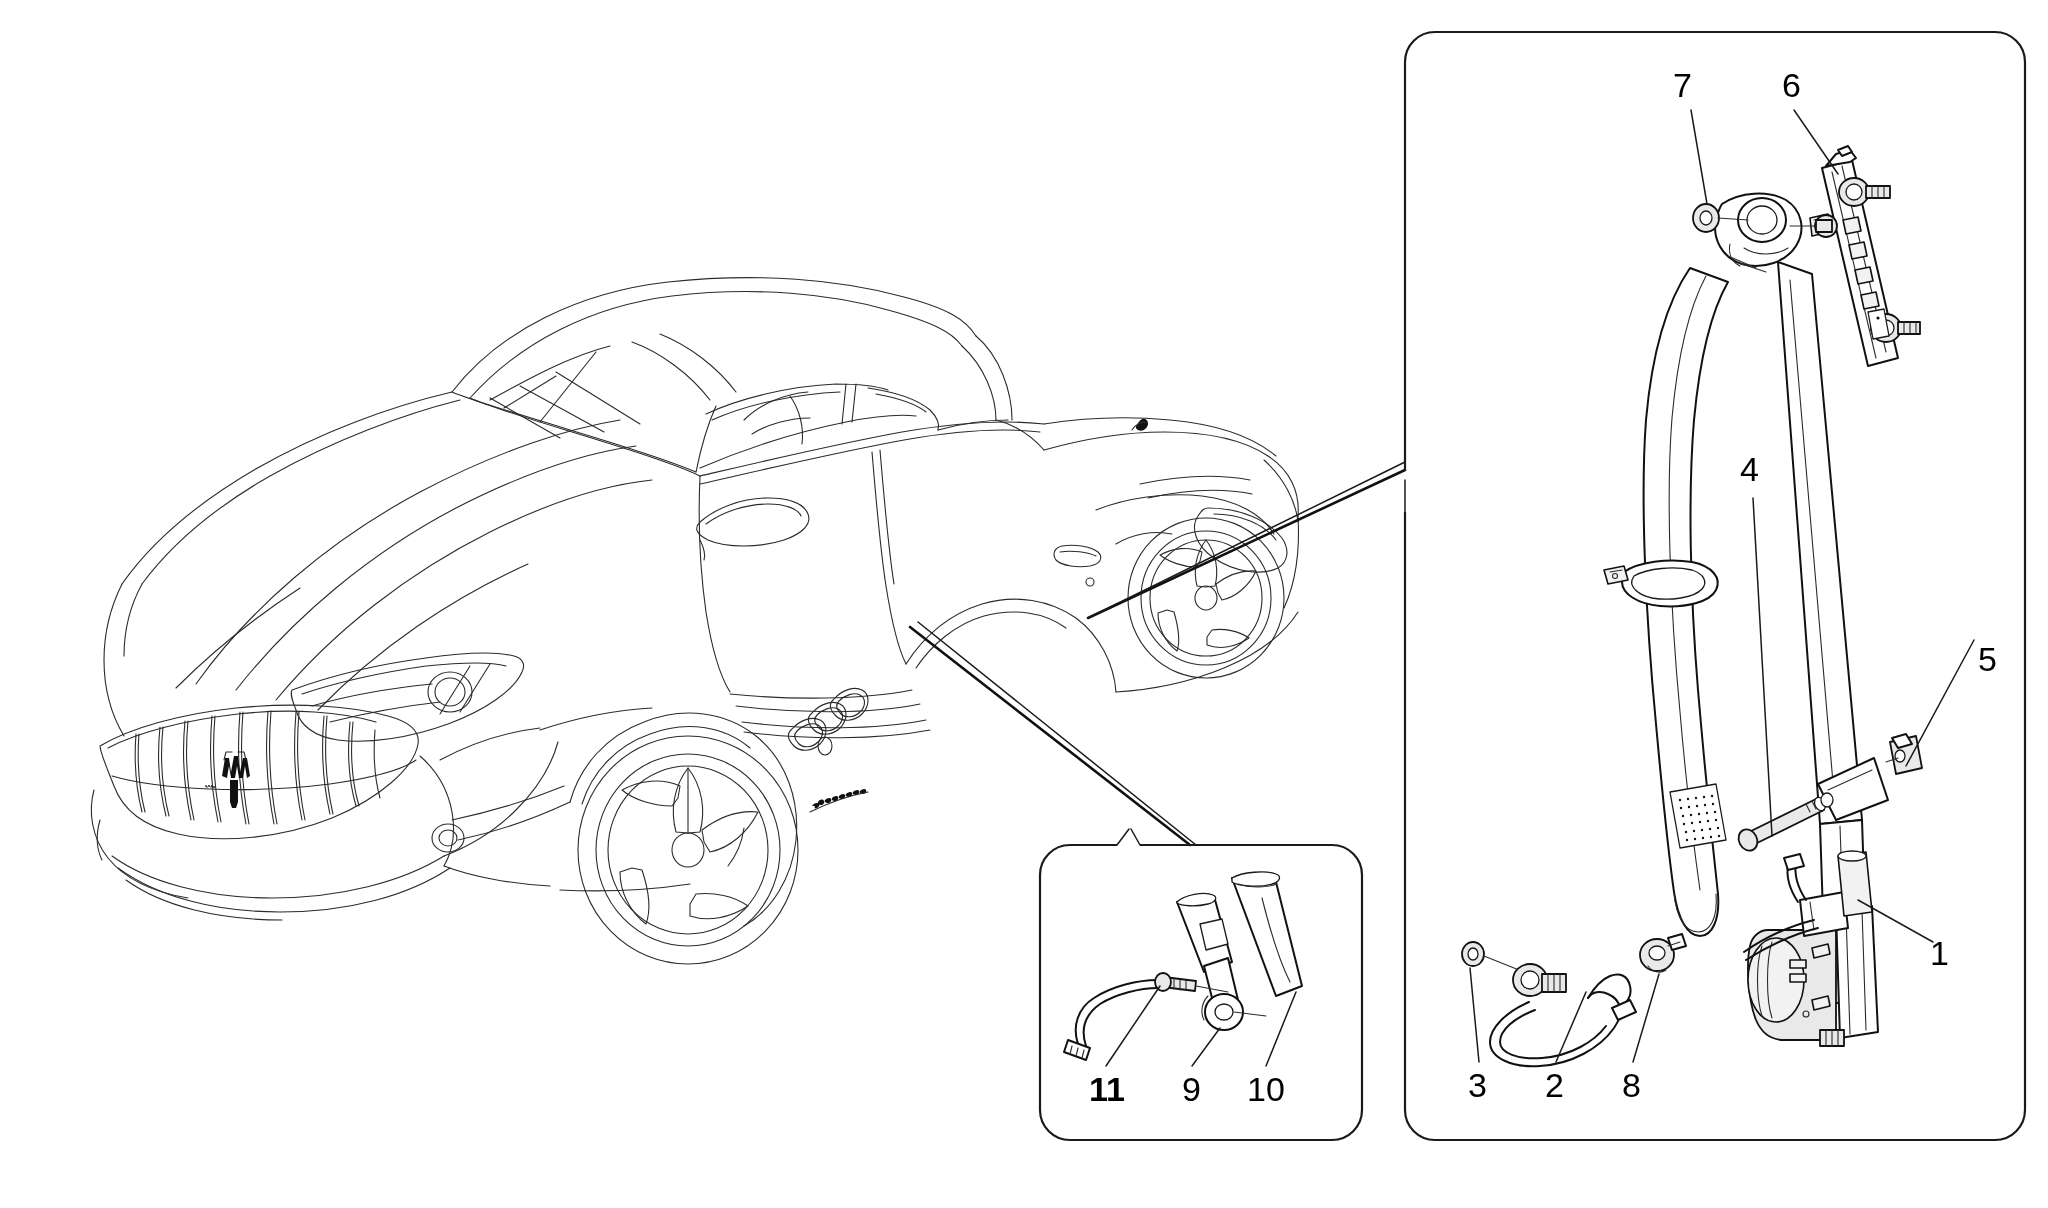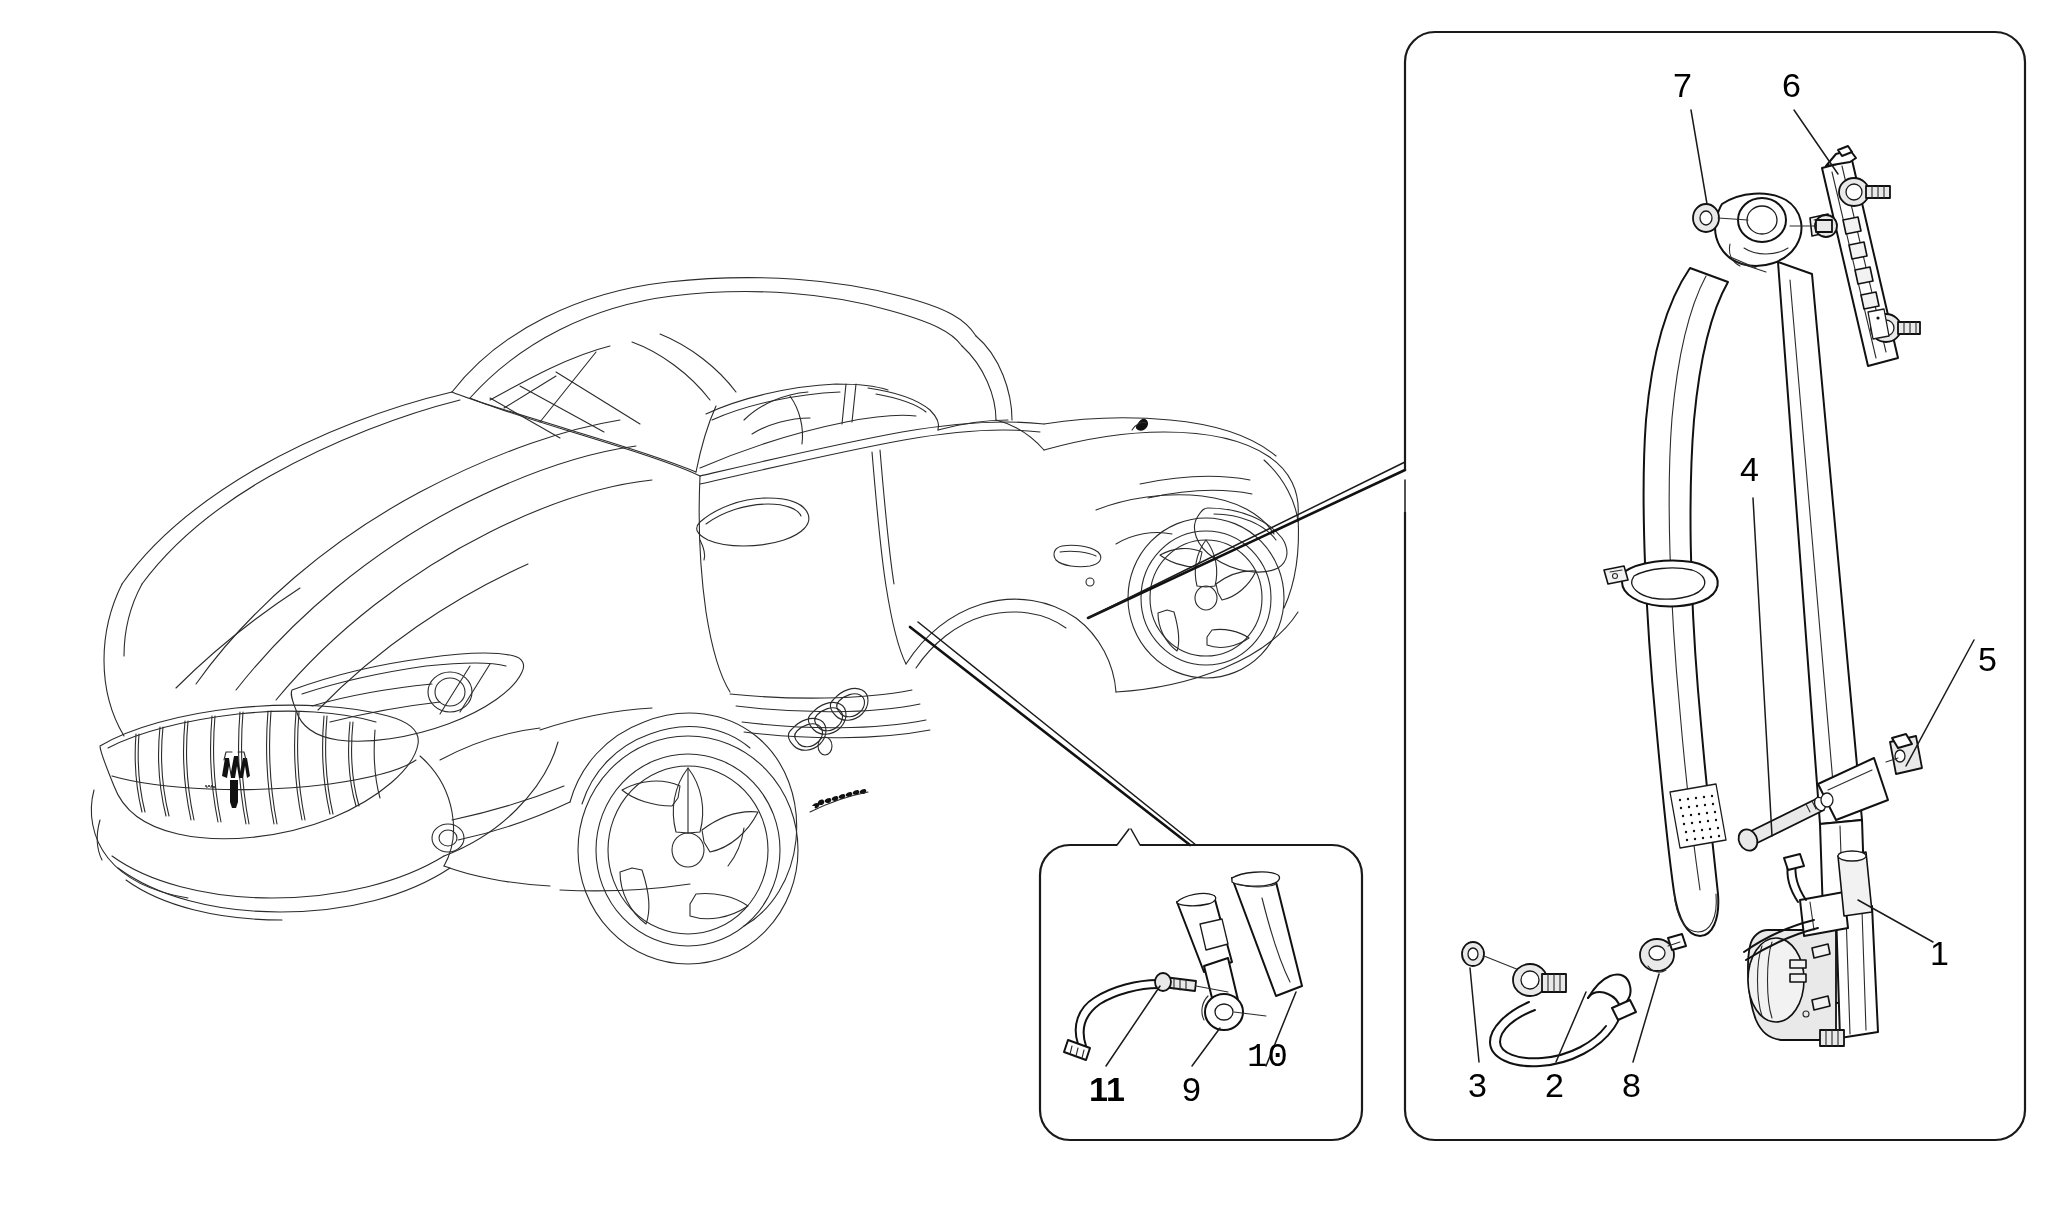--- a/index.html
+++ b/index.html
@@ -587,16 +587,16 @@
 
   <div class="callout-label" style="left:1930px; top:936px;">1</div>
   <div class="callout-label" style="left:1545px; top:1068px;">2</div>
   <div class="callout-label" style="left:1468px; top:1068px;">3</div>
   <div class="callout-label" style="left:1740px; top:452px;">4</div>
   <div class="callout-label" style="left:1978px; top:642px;">5</div>
   <div class="callout-label" style="left:1782px; top:68px;">6</div>
   <div class="callout-label" style="left:1673px; top:68px;">7</div>
   <div class="callout-label" style="left:1622px; top:1068px;">8</div>
   <div class="callout-label" style="left:1182px; top:1072px;">9</div>
-  <div class="callout-label" style="left:1247px; top:1040px;font-family:Liberation Mono, monospace;">10</div>
+  <div class="callout-label" style="left:1247px; top:1072px;">10</div>
   <div class="callout-label" style="left:1089px; top:1072px;font-weight:bold;">11</div>
 
 </div>
 
 </body></html>

